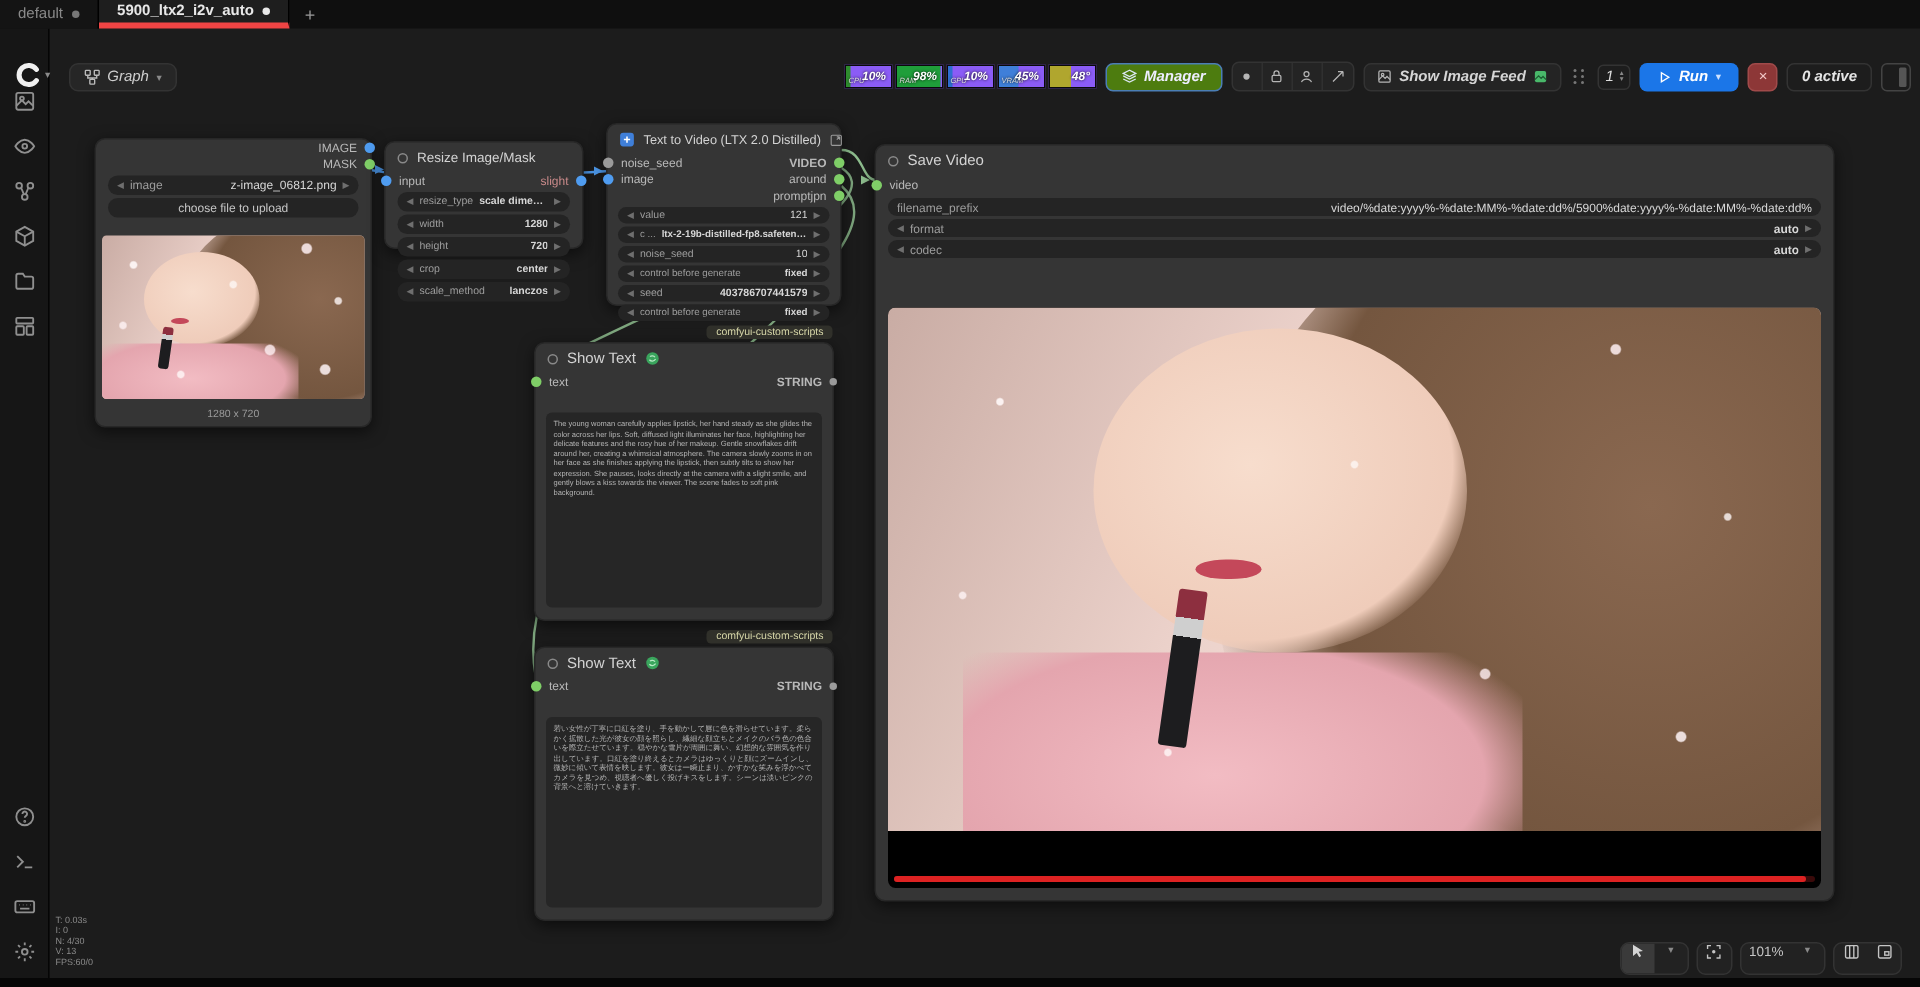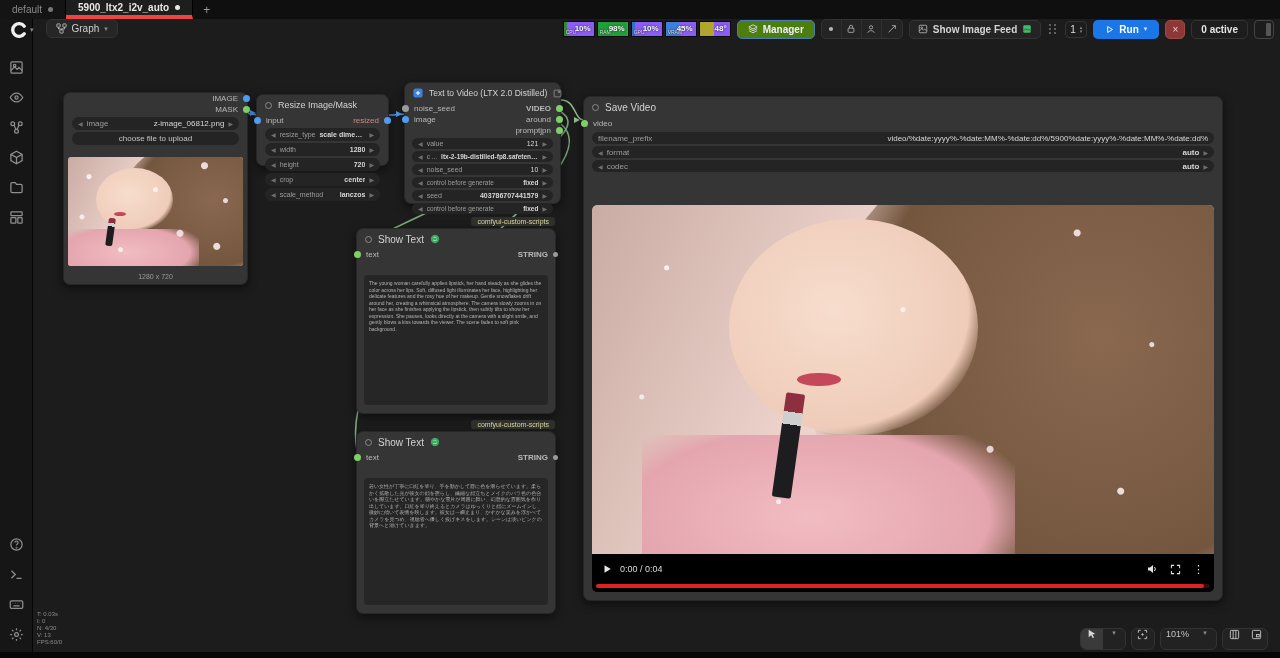--- a/index.html
+++ b/index.html
@@ -11,22 +11,22 @@
   .tabbar { position:absolute; top:0; left:0; right:0; height:19px; background:#0f0f0f;
     display:flex; align-items:stretch; z-index:40; }
   .tab { display:flex; align-items:center; gap:6px; padding:0 12px; font-size:10px;
     color:#8a8a8a; background:#141414; border-right:1px solid #000; cursor:pointer; }
   .tab.active { color:#e8e8e8; background:#1e1e1e; border-bottom:4px solid #ef4444; font-weight:bold; }
   .tab-dot { width:5px; height:5px; border-radius:50%; background:#777; }
   .tab.active .tab-dot { background:#e8e8e8; }
   .tab-add { display:flex; align-items:center; padding:0 10px; color:#9a9a9a; font-size:12px; cursor:pointer; }
 
   
-  .topbar { position:absolute; top:19px; left:0; right:0; height:30px; z-index:30;
-    display:flex; align-items:flex-start; padding:0 6px; pointer-events:none; }
+  .topbar { position:absolute; top:31px; left:0; right:0; height:30px; z-index:30;
+    display:flex; align-items:flex-end; padding:0 6px; pointer-events:none;font-style:italic; }
   .topbar > * { pointer-events:auto; }
   .logo-btn { display:flex; align-items:center; gap:2px; padding:2px 4px; border-radius:5px; cursor:pointer; }
   .pill-btn { display:flex; align-items:center; gap:5px; background:#262626; border:1px solid #333;
     border-radius:6px; color:#cfcfcf; font-size:10px; padding:3px 9px; margin-left:8px; cursor:pointer; }
   .chev { font-size:7px; color:#8a8a8a; }
   .top-right { margin-left:auto; display:flex; align-items:center; gap:6px; }
 
   .monitor { display:flex; gap:2px; align-items:center; }
   .mon-seg { position:relative; width:32px; height:16px; background:#8b5cf6; border:1px solid #0a0a0a;
     overflow:hidden; }
@@ -402,21 +402,21 @@
     <div class="node-header" style="font-size:9px">
       <span class="collapse-dot"></span>
       <span>Resize Image/Mask</span>
     </div>
     <div class="slot-row">
       <span class="in-slot">
         <span class="dot blue"></span>
         <span>input</span>
       </span>
       <span class="out-slot">
-        <span style="color:#c98a8a">resized</span>
+        <span style="color:#c98a8a">slight</span>
         <span class="dot blue"></span>
       </span>
     </div>
     <div class="pill" style="font-size:7px">
       <span class="wa">◀</span>
       <span class="lab">resize_type</span>
       <span class="val" style="font-weight:bold">scale dimensions</span>
       <span class="wa">▶</span>
     </div>
     <div class="pill" style="font-size:7px">
@@ -555,42 +555,20 @@
     </div>
 
     <div class="video-wrap">
       <div class="photo video-scene">
         <div class="ph-hair" style="right:-20%;top:-25%;width:85%;height:150%"></div>
         <div class="ph-face" style="left:22%;top:4%;width:40%;height:62%"></div>
         <div class="ph-sweater" style="left:8%;bottom:-18%;width:60%;height:52%"></div>
         <div class="ph-lips" style="left:33%;top:48%"></div>
         <div class="ph-tube" style="left:30%;top:54%;width:3%;height:30%"></div>
         <div class="ph-petals"></div>
-      </div>
-      <div class="vp-bar">
-        <span>
-          <svg width="10" height="10" viewBox="0 0 24 24" fill="#e5e5e5">
-              <path d="M6 3l15 9-15 9V3z"></path>
-            </svg>
-        </span>
-        <span class="vp-time">0:00 / 0:04</span>
-        <span class="vp-right">
-          <span>
-            <svg width="12" height="12" viewBox="0 0 24 24" fill="#e5e5e5">
-                <path d="M4 9v6h4l6 5V4L8 9H4z"></path>
-                <path d="M17 8a6 6 0 0 1 0 8" stroke="#e5e5e5" stroke-width="2" fill="none"></path>
-              </svg>
-          </span>
-          <span>
-            <svg width="11" height="11" viewBox="0 0 24 24" stroke="#e5e5e5" stroke-width="2.2" fill="none">
-                <path d="M3 9V3h6M15 3h6v6M21 15v6h-6M9 21H3v-6"></path>
-              </svg>
-          </span>
-          <span style="font-size:11px;color:#e5e5e5">⋮</span>
-        </span>
       </div>
       <div class="seek">
         <div class="seek-fill"></div>
       </div>
     </div>
   </div>
 
   <div class="node" style="left:356px;top:228px;width:200px;height:186px">
     <div class="badge">comfyui-custom-scripts</div>
     <div class="node-header">

